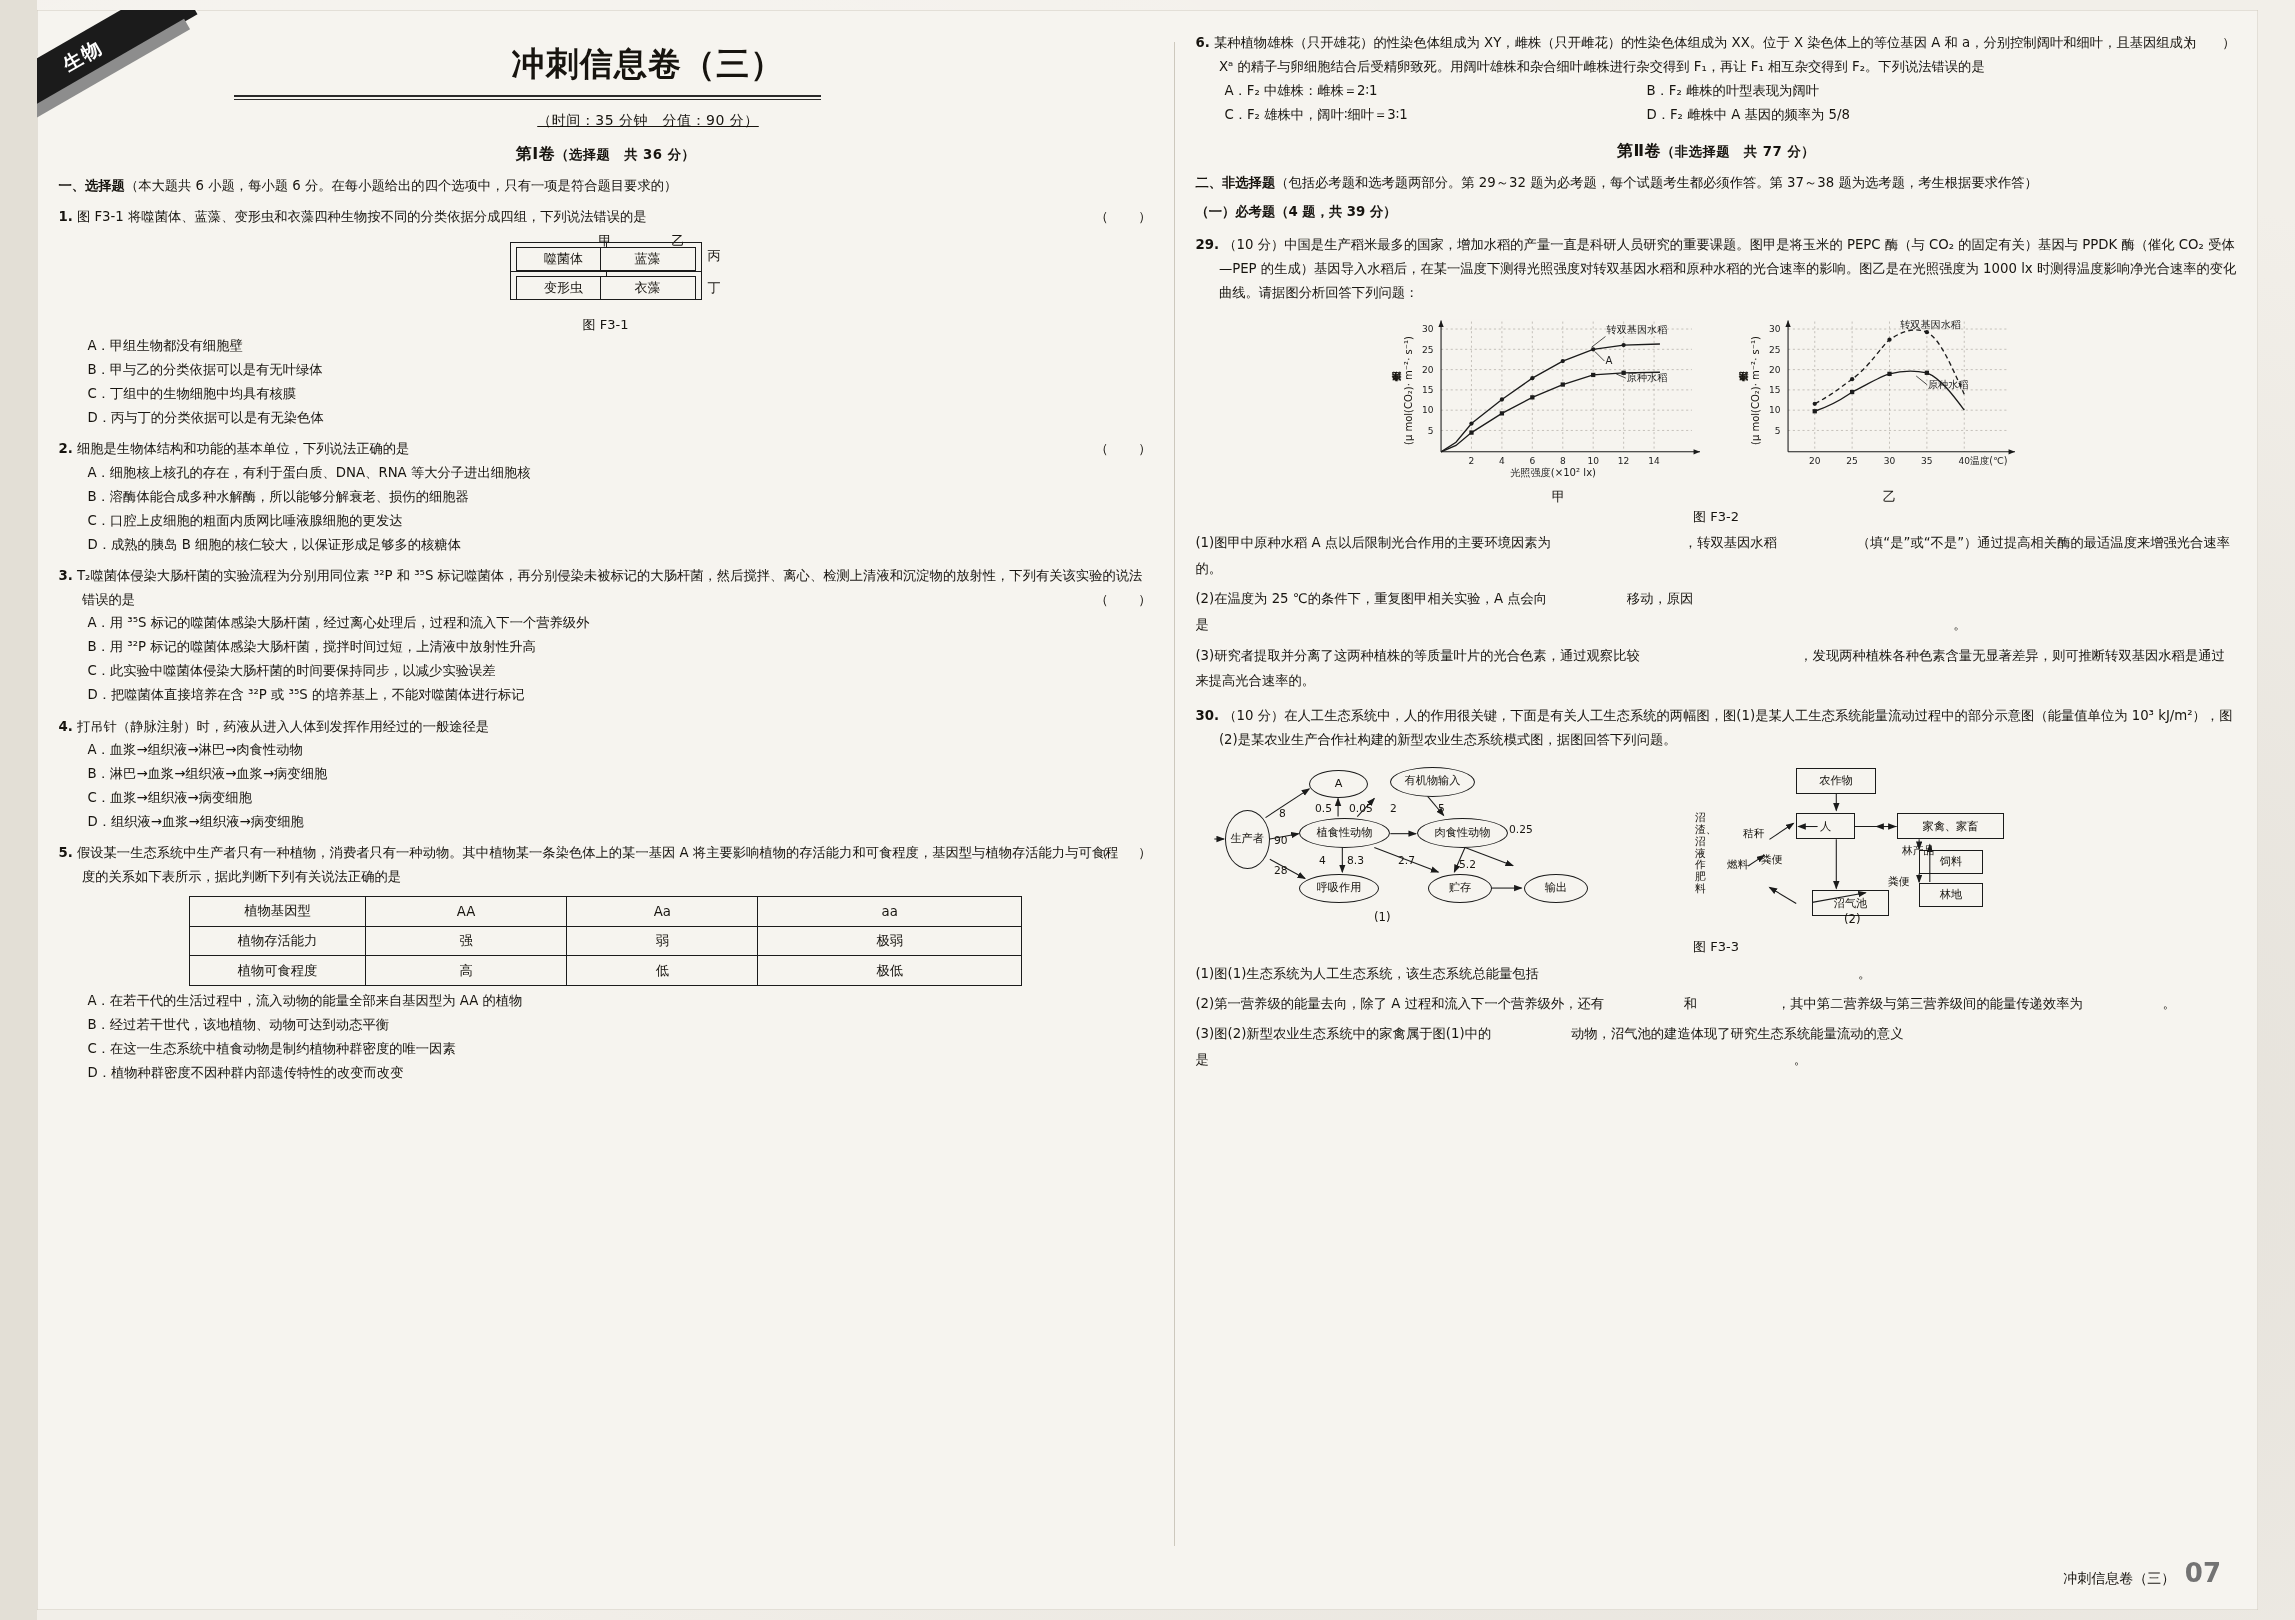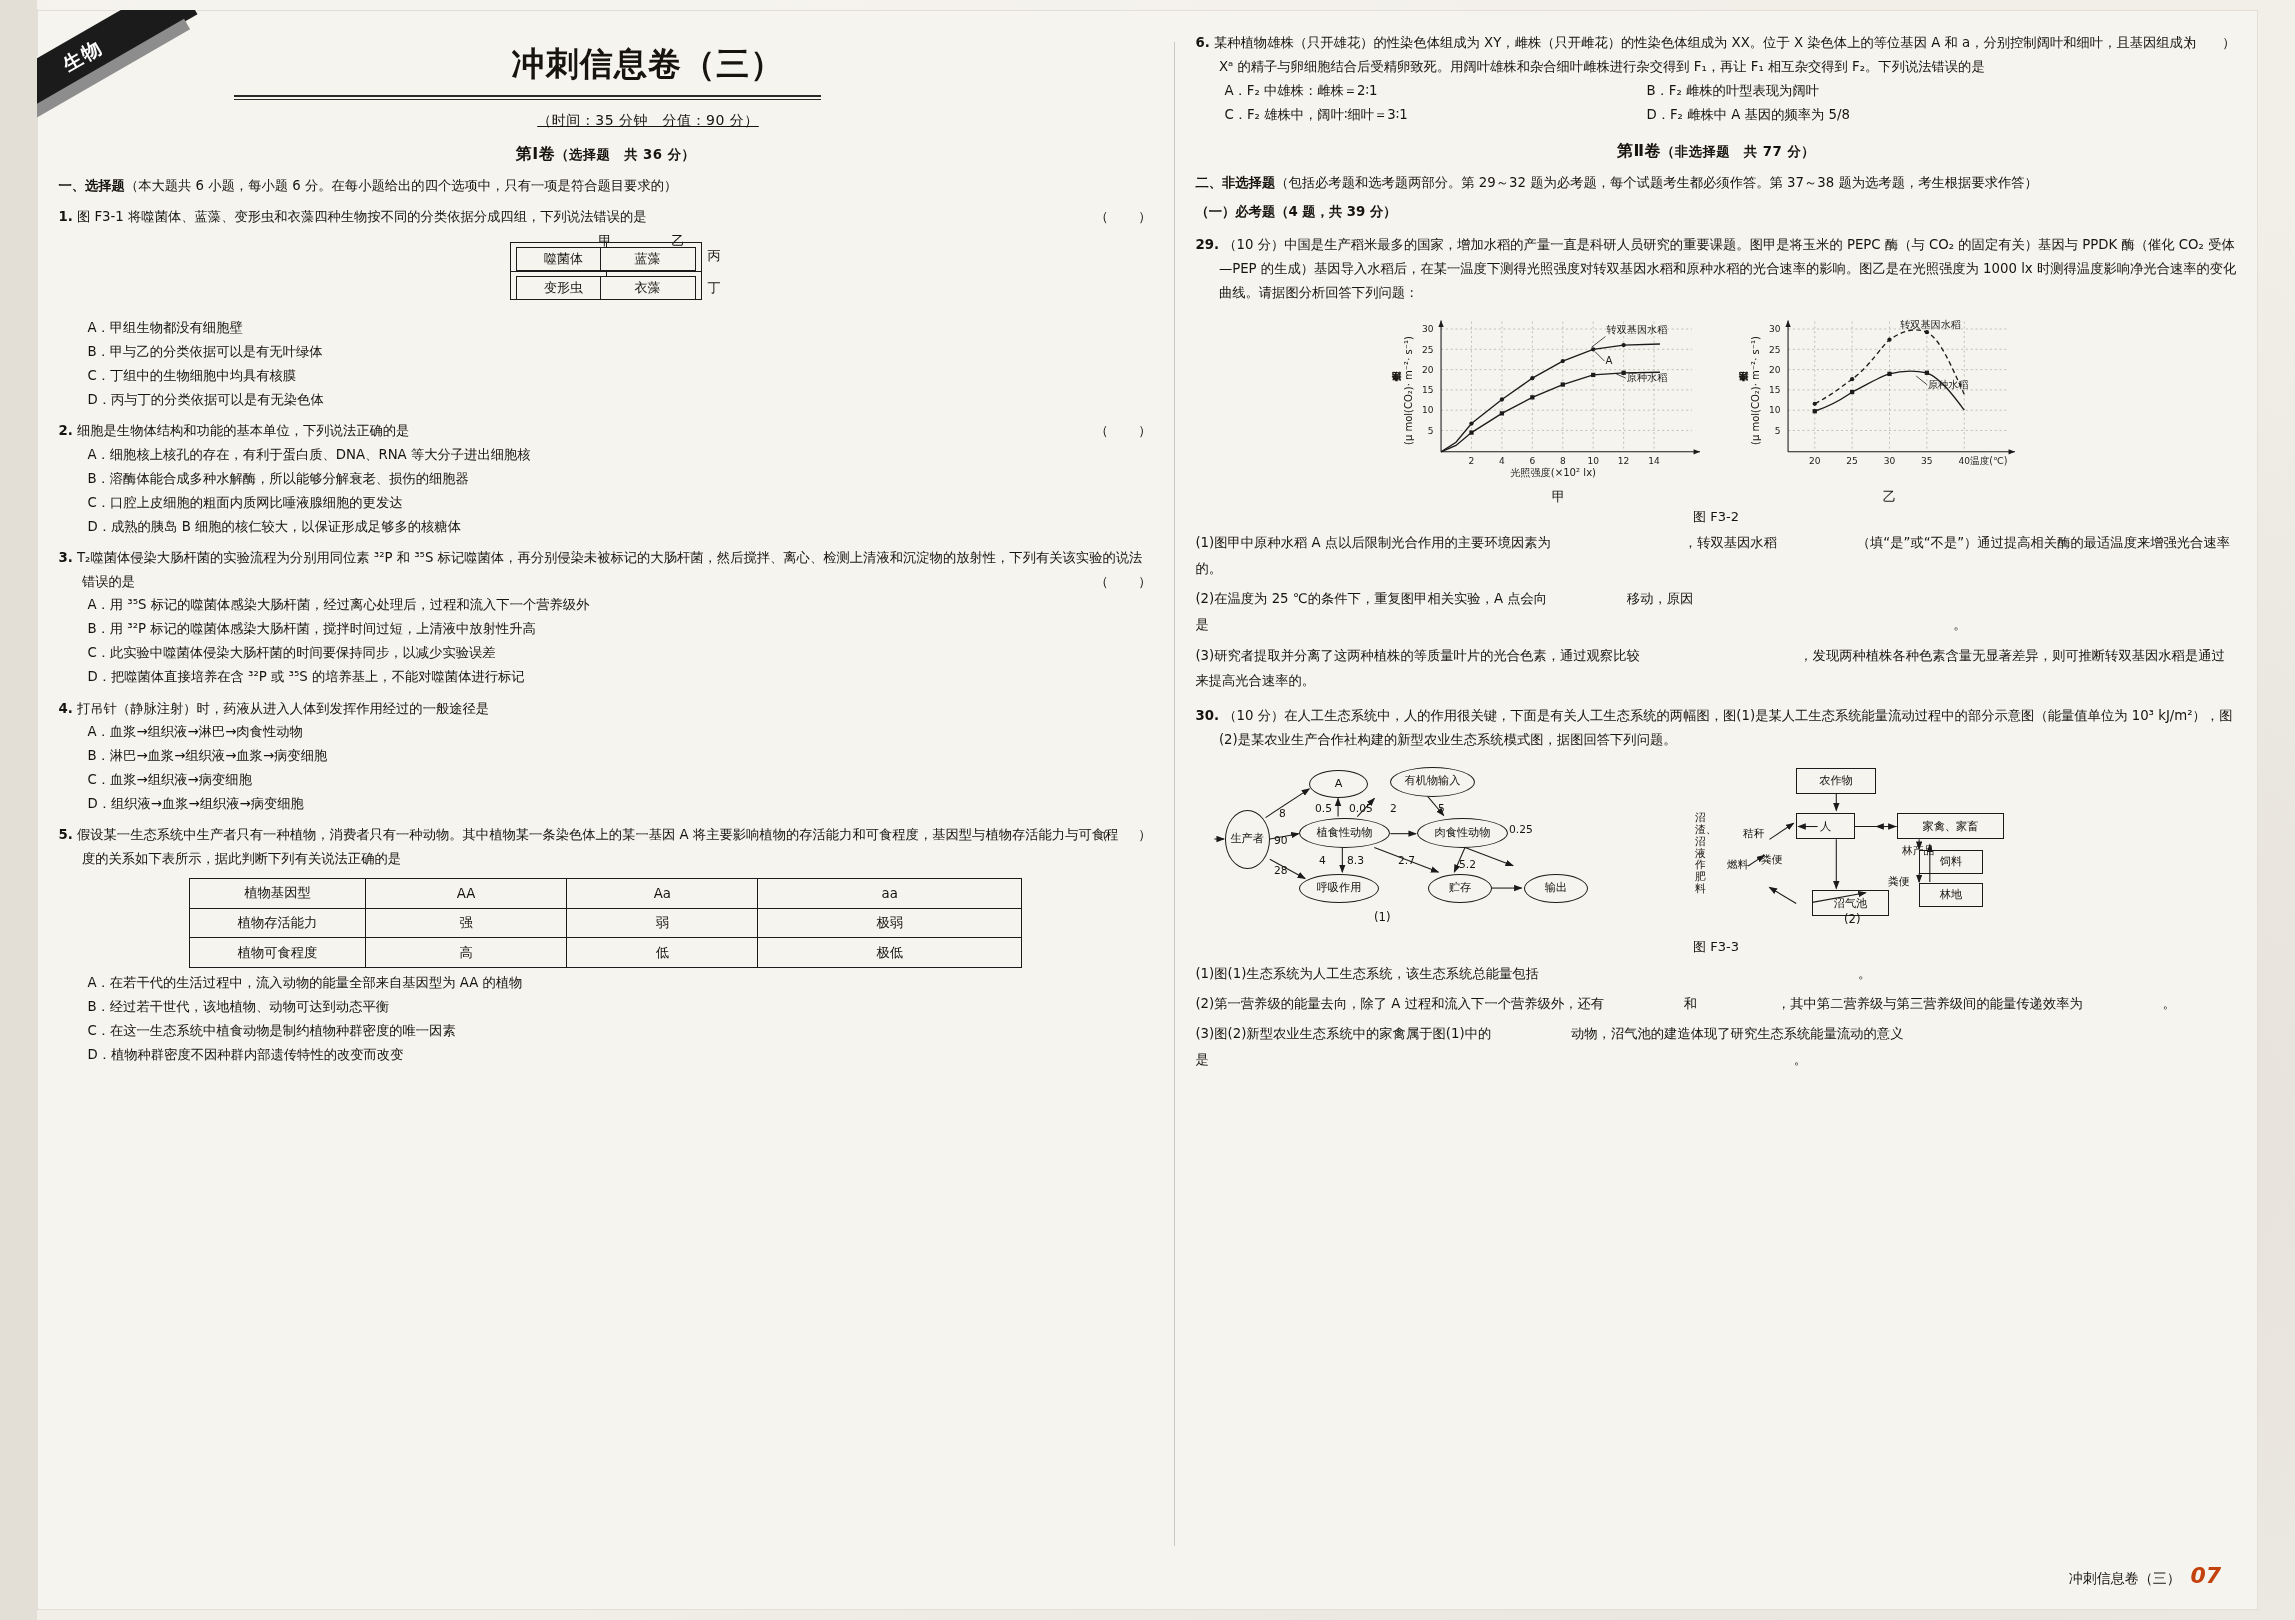--- a/index.html
+++ b/index.html
@@ -181,21 +181,21 @@
     font-size:11.2px; text-align:center; line-height:1.2;
   }
   .num{ position:absolute; font-size:10.7px; }
   .cap2{ position:absolute; font-size:11.7px; }
 
   
   .footer{
     position:absolute; right:37px; bottom:21.4px;
     font-size:14px; display:flex; align-items:flex-end; gap:9.6px;
   }
-  .footer .pg{ font-size:22px; font-style:italic; color:#c2410c; font-weight:bold; }
+  .footer .pg{ font-size:26px; color:#737373; font-weight:bold; }
 </style>
 </head>
 <body>
 
 <div class="page">
   <div class="bleed-left"></div>
   <div class="sheet">
 
     <div class="divider"></div>
 
@@ -230,20 +230,21 @@
             <div class="vsplit"></div>
             <div class="box" style="left:49px;top:13px;">噬菌体</div>
             <div class="box" style="left:133px;top:13px;">蓝藻</div>
             <div class="box" style="left:49px;top:42px;">变形虫</div>
             <div class="box" style="left:133px;top:42px;">衣藻</div>
             <div class="lbl" style="left:241px;top:13px;">丙</div>
             <div class="lbl" style="left:241px;top:45px;">丁</div>
             <div class="lbl" style="left:205px;top:-2.1px;">乙</div>
           </div>
         </div>
+        <div class="fig-cap">图 F3-1</div>
 
         <div class="opt">A．甲组生物都没有细胞壁</div>
         <div class="opt">B．甲与乙的分类依据可以是有无叶绿体</div>
         <div class="opt">C．丁组中的生物细胞中均具有核膜</div>
         <div class="opt">D．丙与丁的分类依据可以是有无染色体</div>
 
         <div class="q hang">
           <span class="paren">（　　）</span>
           <span class="qnum">2.</span>
           <span>细胞是生物体结构和功能的基本单位，下列说法正确的是</span>

